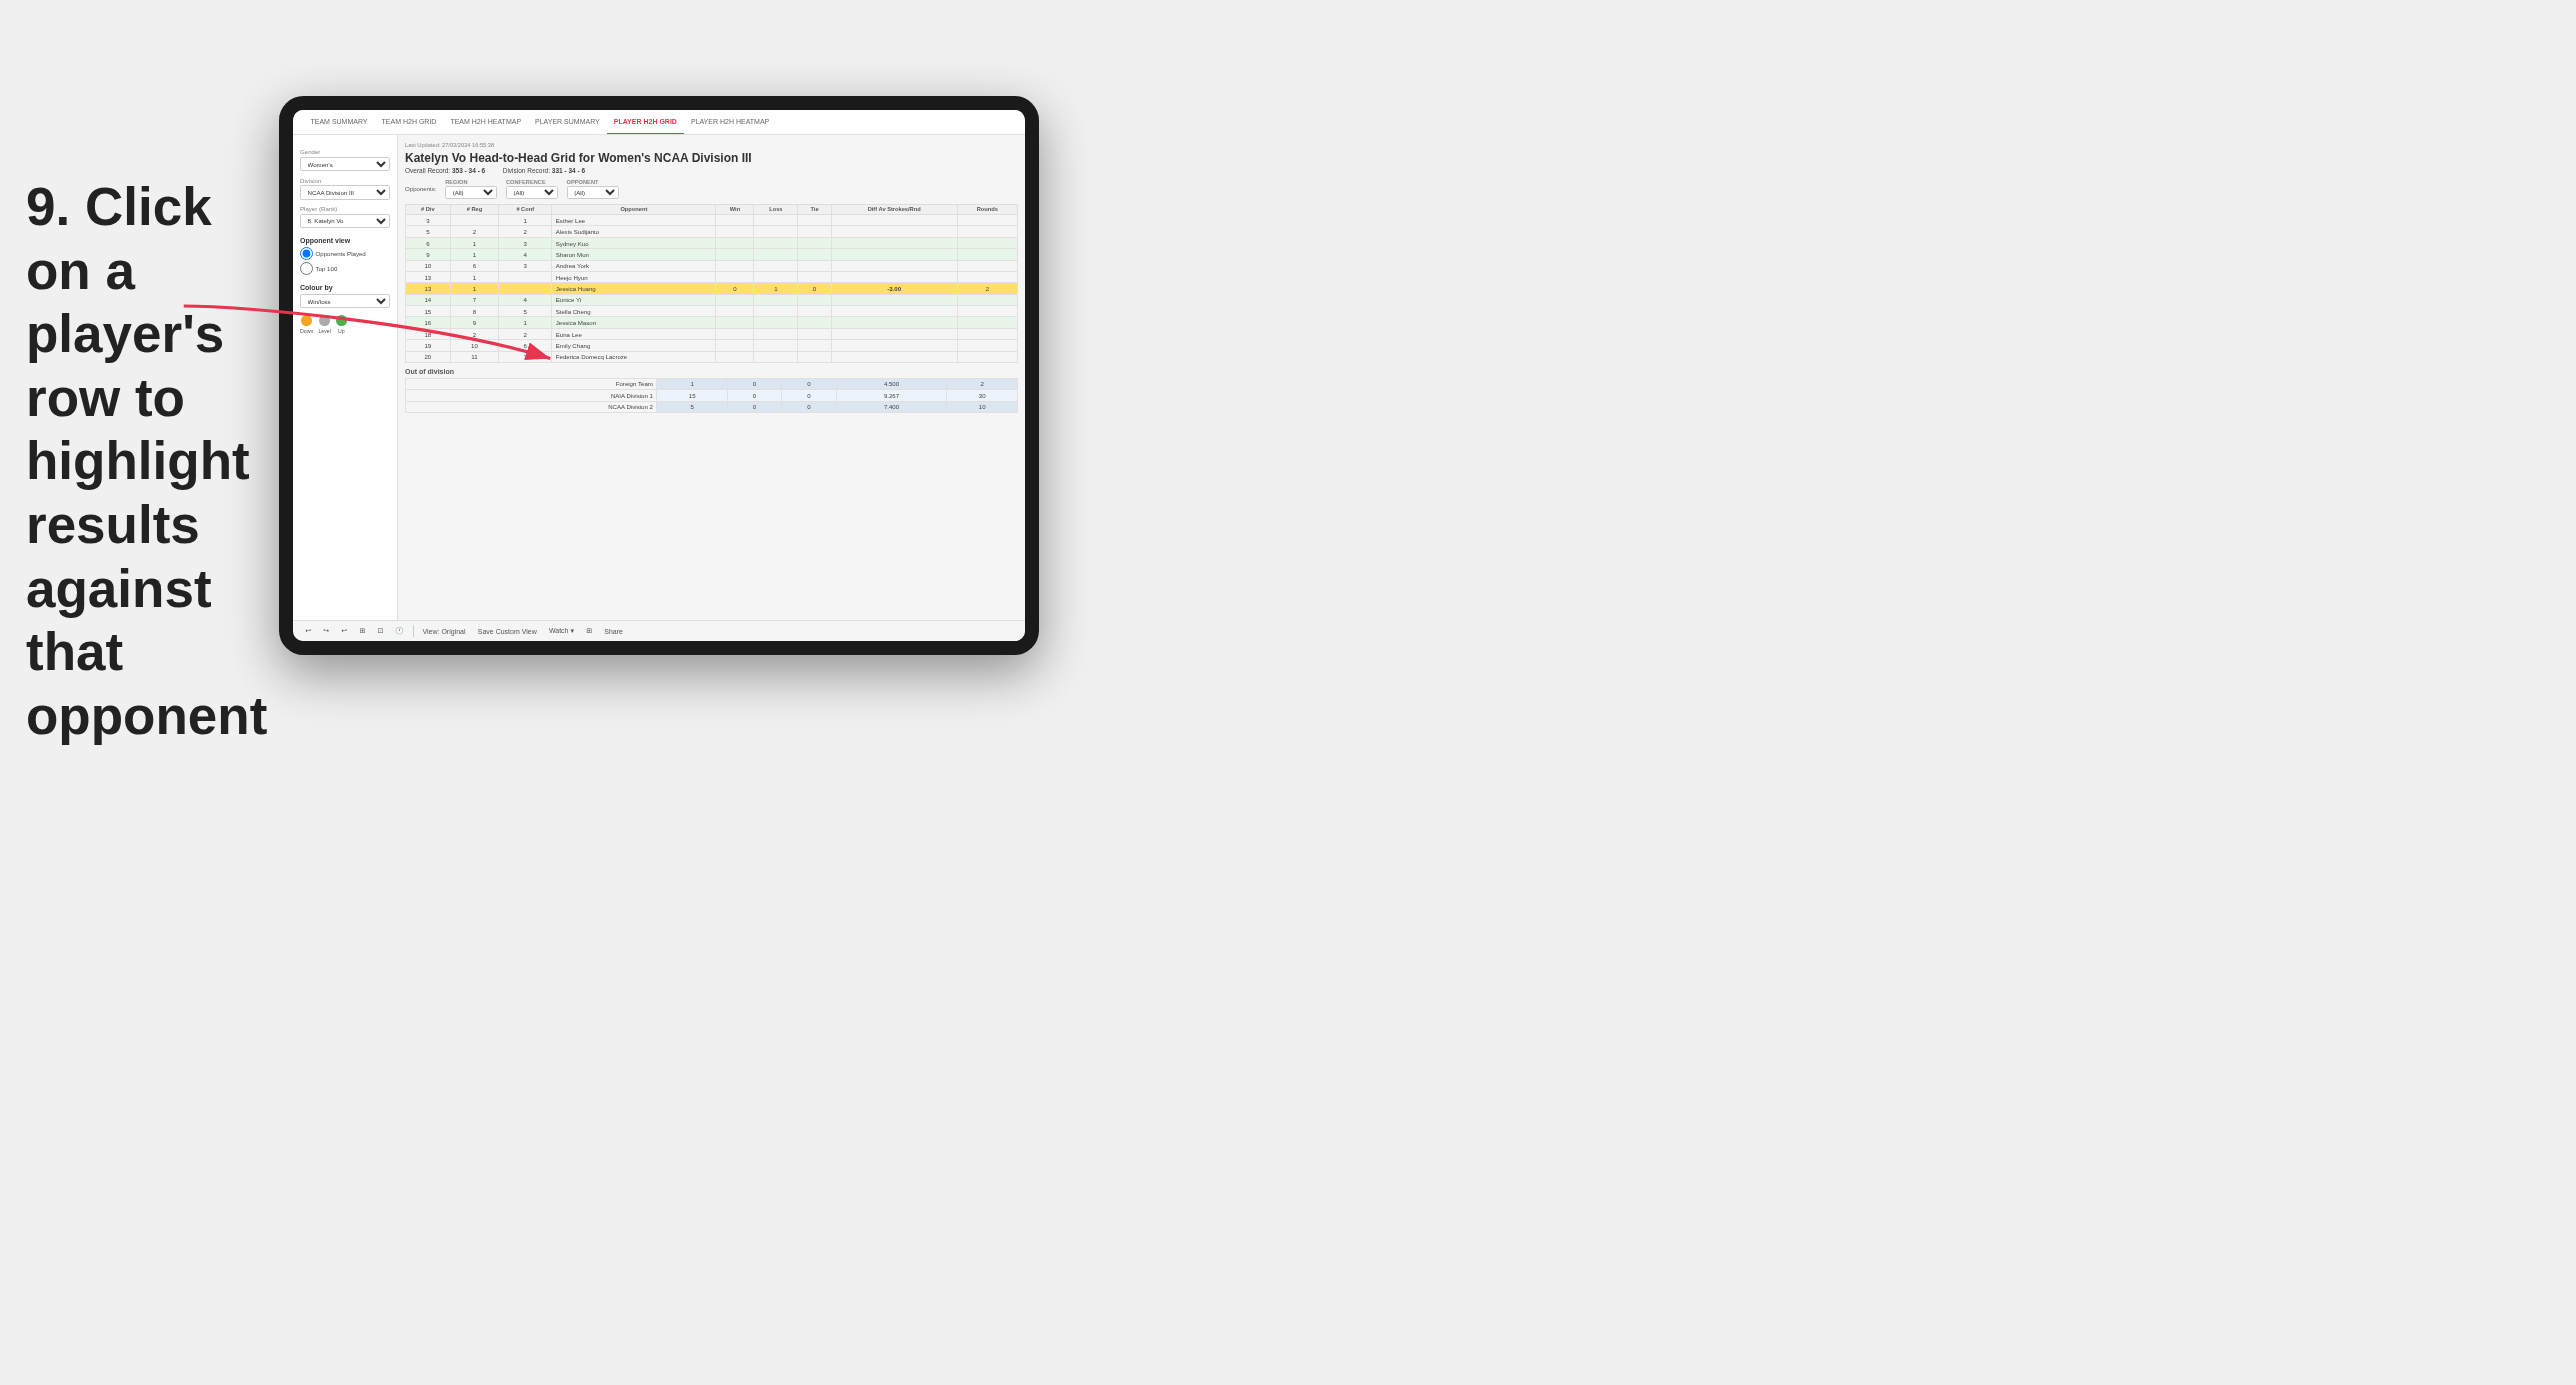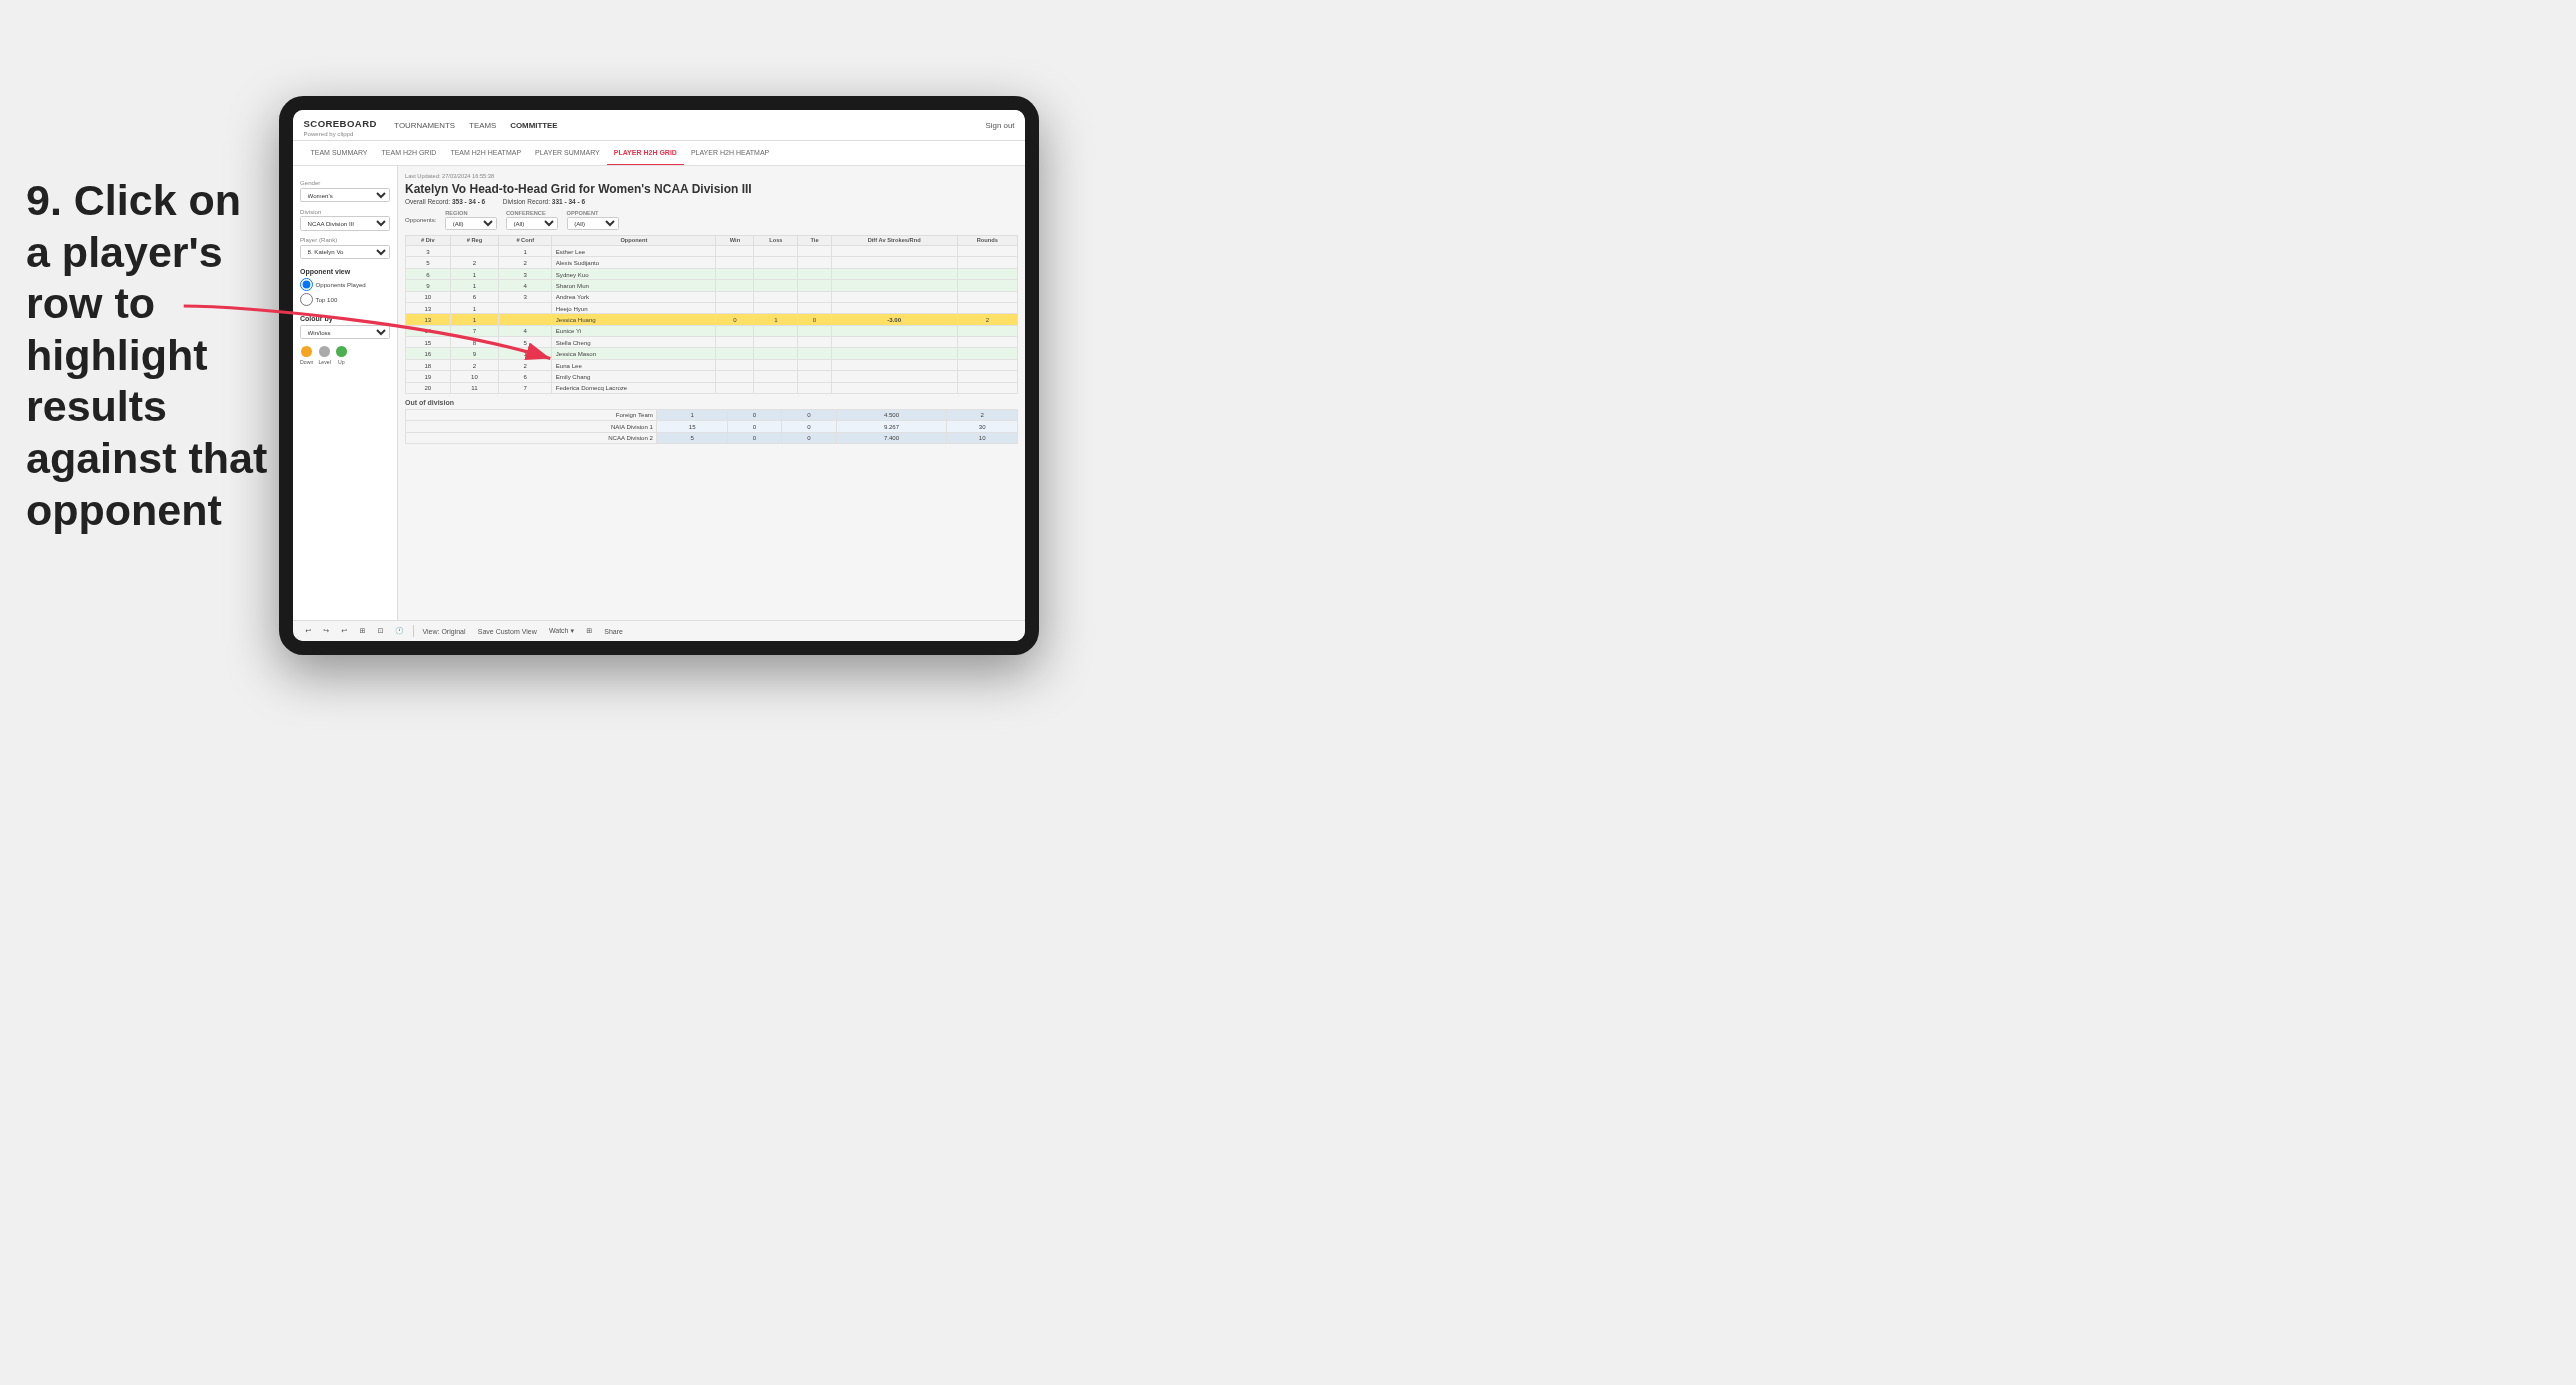--- a/index.html
+++ b/index.html
@@ -380,21 +380,21 @@
     }
 
     
     .annotation-area {
       position: absolute;
       left: 26px;
       top: 175px;
     }
 
     .annotation-text {
-      font-size: 43px;
+      font-size: 53px;
       font-weight: bold;
       color: #222;
       line-height: 1.2;
       max-width: 245px;
     }
 
     svg.arrow-svg {
       overflow: visible;
     }
 
@@ -409,34 +409,20 @@
 </head>
 <body>
 
 <div class="annotation-area">
   <div class="annotation-text">9. Click on a player's row to highlight results against that opponent</div>
 </div>
 
 <div class="tablet-frame">
   <div class="tablet-screen">
 
-    <div class="nav-bar">
-      <div class="logo">
-        <div>
-          <span class="logo-text">SCOREBOARD</span>
-          <span class="logo-sub">Powered by clippd</span>
-        </div>
-      </div>
-      <div class="nav-links">
-        <a class="nav-link">TOURNAMENTS</a>
-        <a class="nav-link">TEAMS</a>
-        <a class="nav-link active">COMMITTEE</a>
-      </div>
-      <span class="sign-out">Sign out</span>
-    </div>
 
     <div class="sub-nav">
       <a class="sub-nav-link">TEAM SUMMARY</a>
       <a class="sub-nav-link">TEAM H2H GRID</a>
       <a class="sub-nav-link">TEAM H2H HEATMAP</a>
       <a class="sub-nav-link">PLAYER SUMMARY</a>
       <a class="sub-nav-link active">PLAYER H2H GRID</a>
       <a class="sub-nav-link">PLAYER H2H HEATMAP</a>
     </div>
 

